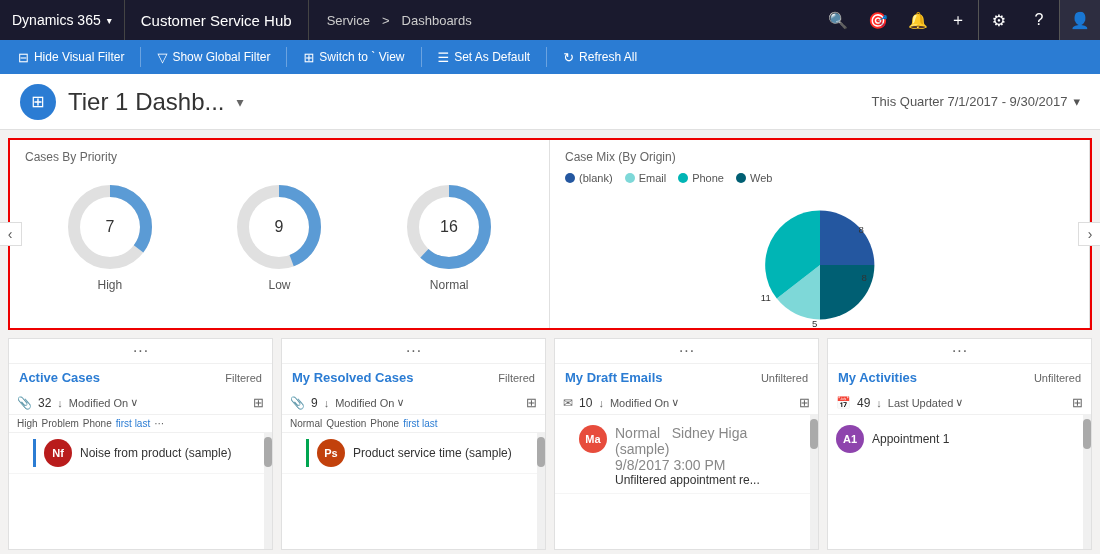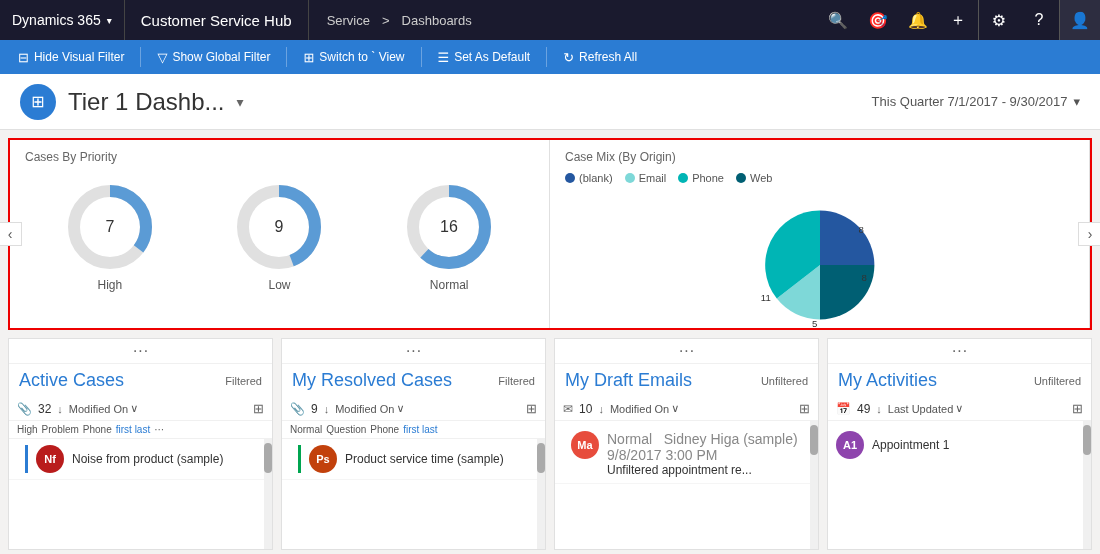--- a/index.html
+++ b/index.html
@@ -99,32 +99,32 @@
 
     
     .cards-row {
       display: flex; flex: 1; gap: 0; padding: 0 8px 4px 8px; gap: 8px;
     }
     .card {
       flex: 1; background: white; border: 1px solid #e0e0e0; display: flex; flex-direction: column; min-width: 0;
     }
     .card-more { text-align: center; font-size: 16px; color: #666; padding: 3px; border-bottom: 1px solid #f0f0f0; cursor: pointer; }
     .card-header { padding: 6px 10px; display: flex; justify-content: space-between; align-items: center; }
-    .card-title { font-size: 18px; color: #2b7cd3; font-weight: 400; }
+    .card-title { font-size: 13px; color: #2b7cd3; font-weight: 700; }
     .card-filter { font-size: 11px; color: #666; }
     .card-toolbar { display: flex; align-items: center; gap: 6px; padding: 4px 8px; border-bottom: 1px solid #f0f0f0; }
     .card-count { font-size: 12px; color: #333; }
     .card-sort { font-size: 11px; color: #555; display: flex; align-items: center; gap: 2px; }
     .card-grid-icon { margin-left: auto; color: #666; font-size: 13px; }
     .card-tags { display: flex; gap: 4px; padding: 3px 8px; flex-wrap: wrap; font-size: 10px; border-bottom: 1px solid #f0f0f0; }
     .card-tag { color: #555; }
     .card-tag-link { color: #2b7cd3; cursor: pointer; }
     .card-tag-more { color: #555; }
     .card-body { flex: 1; overflow: hidden; position: relative; }
-    .card-item { display: flex; align-items: center; gap: 8px; padding: 6px 16px; border-bottom: 1px solid #f5f5f5; }
+    .card-item { display: flex; align-items: center; gap: 8px; padding: 6px 24px; border-bottom: 1px solid #f5f5f5; }
     .card-avatar { width: 28px; height: 28px; border-radius: 50%; display: flex; align-items: center; justify-content: center; color: white; font-size: 11px; font-weight: 600; flex-shrink: 0; }
     .card-item-text { font-size: 12px; color: #333; flex: 1; min-width: 0; overflow: hidden; text-overflow: ellipsis; white-space: nowrap; }
     .card-scroll { position: absolute; right: 0; top: 0; bottom: 0; width: 8px; background: #f0f0f0; }
     .card-scroll-thumb { width: 8px; height: 30px; background: #aaa; border-radius: 4px; margin-top: 4px; }
     .left-accent { width: 3px; background: #2b7cd3; align-self: stretch; flex-shrink: 0; }
     .left-accent-green { width: 3px; background: #00a550; align-self: stretch; flex-shrink: 0; }
 
     
     .card-item-detail { display: flex; flex-direction: column; }
 

